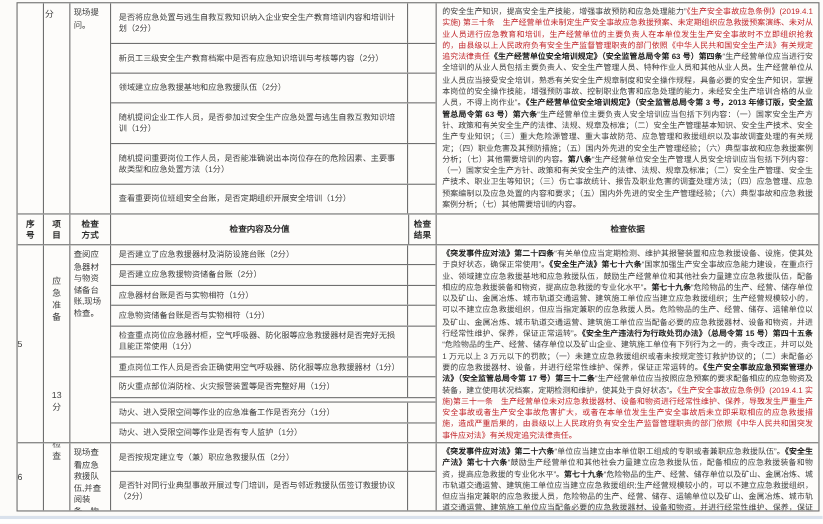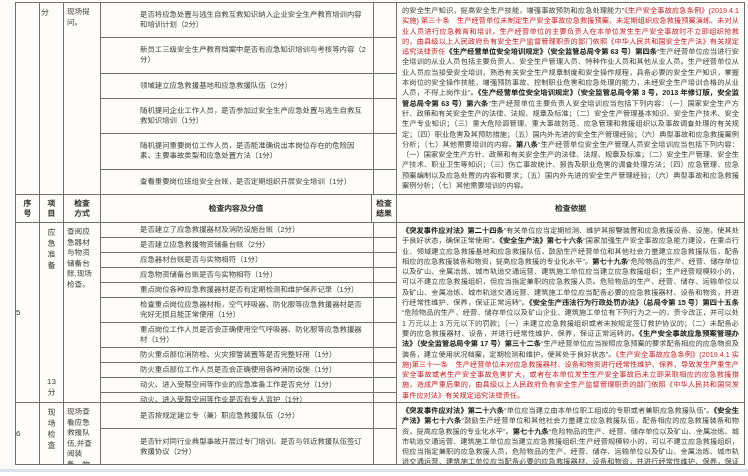--- a/index.html
+++ b/index.html
@@ -22,26 +22,26 @@
 
   .c-no{width:24px;display:flex;justify-content:center;font-size:8px;}
   .c-item{width:24px;display:flex;flex-direction:column;align-items:center;font-size:8px;line-height:11px;padding:4px 0;}
   .c-item .itxt{width:10px;text-align:center;word-break:break-all;}
   .c-item .igap{height:12px;flex:0 0 auto;}
   .c-method{width:37px;font-size:7.6px;line-height:10.5px;padding:4px 3px;word-break:break-all;display:flex;flex-direction:column;}
   .v-top{justify-content:flex-start;align-items:flex-start;}
   .v-mid{justify-content:flex-start;}
   .c-no.v-top{align-items:flex-start;padding-top:5px;}
   .c-no.v-mid{align-items:center;}
-  .c-item.v-mid{justify-content:space-between;}
+  .c-item.v-mid{justify-content:center;gap:24px;}
 
   .c-rows{width:296px;display:flex;flex-direction:column;border-right:1px solid var(--border);box-sizing:border-box;}
   .crow{display:flex;flex:1 1 auto;border-bottom:1px solid var(--border);box-sizing:border-box;}
   .crow:last-child{border-bottom:none;}
-  .c-text{width:271px;border-right:1px solid var(--border);box-sizing:border-box;padding:2px 7px;font-size:7.4px;line-height:10px;color:var(--ink);display:flex;align-items:center;overflow:hidden;margin-left:32px;}
+  .c-text{width:271px;border-right:1px solid var(--border);box-sizing:border-box;padding:2px 7px;font-size:7.4px;line-height:10px;color:var(--ink);display:flex;align-items:center;overflow:hidden;}
   .c-result{width:25px;box-sizing:border-box;}
 
   .c-basis{width:347px;padding:3px 5px;font-size:7.2px;line-height:10.3px;color:var(--ink);text-align:justify;overflow:hidden;box-sizing:border-box;}
   .c-basis .seg-b{font-weight:bold;color:#222;}
   .c-basis .seg-r{color:var(--red);}
   .c-basis .seg-r.seg-b{color:var(--red);font-weight:normal;}
 
   .sec.header .hcell{display:flex;align-items:center;justify-content:center;text-align:center;font-size:7.8px;font-weight:bold;color:#2e2e2e;border-right:1px solid var(--border);box-sizing:border-box;line-height:10px;overflow:hidden;}
   .sec.header .hcell:last-child{border-right:none;}
   .hw0{width:24px;padding:0 6px;word-break:break-all;}
@@ -125,37 +125,32 @@
           </div>
           <div class="crow">
             <div class="c-text">应急器材台账是否与实物相符（1分）</div>
             <div class="cell c-result"></div>
           </div>
           <div class="crow">
             <div class="c-text">应急物资储备台账是否与实物相符（1分）</div>
             <div class="cell c-result"></div>
           </div>
           <div class="crow">
-            <div class="c-text">重点岗位各种应急救援器材是否有定期检测和维护保养记录（1分）</div>
-            <div class="cell c-result"></div>
-          </div>
-          <div class="crow">
             <div class="c-text">检查重点岗位应急器材柜，空气呼吸器、防化服等应急救援器材是否完好无损且能正常使用（1分）</div>
             <div class="cell c-result"></div>
           </div>
           <div class="crow">
             <div class="c-text">重点岗位工作人员是否会正确使用空气呼吸器、防化服等应急救援器材（1分）</div>
             <div class="cell c-result"></div>
           </div>
           <div class="crow">
             <div class="c-text">防火重点部位消防栓、火灾报警装置等是否完整好用（1分）</div>
             <div class="cell c-result"></div>
           </div>
           <div class="crow">
-            <div class="c-text">防火重点部位工作人员是否会正确使用各种消防设施（1分）</div>
             <div class="cell c-result"></div>
           </div>
           <div class="crow">
             <div class="c-text">动火、进入受限空间等作业的应急准备工作是否充分（1分）</div>
             <div class="cell c-result"></div>
           </div>
           <div class="crow">
             <div class="c-text">动火、进入受限空间等作业是否有专人监护（1分）</div>
             <div class="cell c-result"></div>
           </div>

